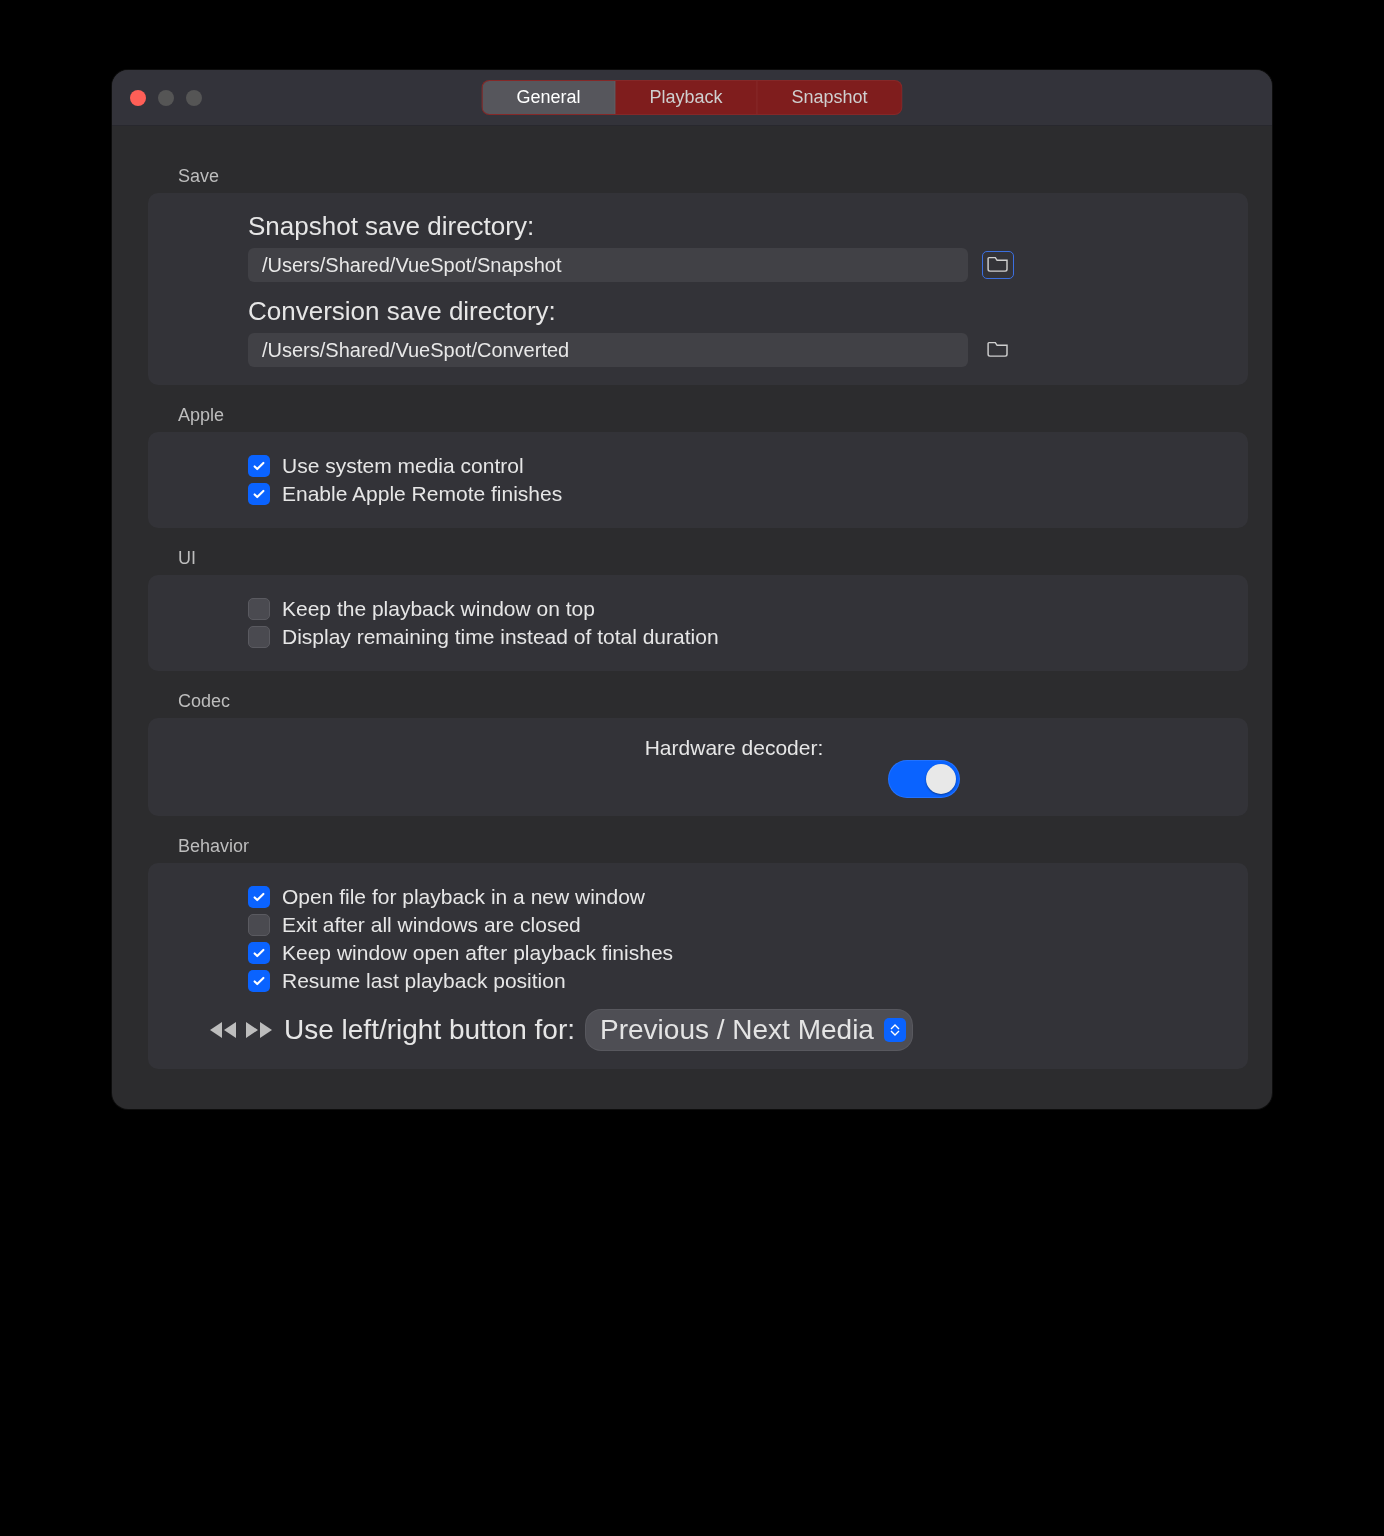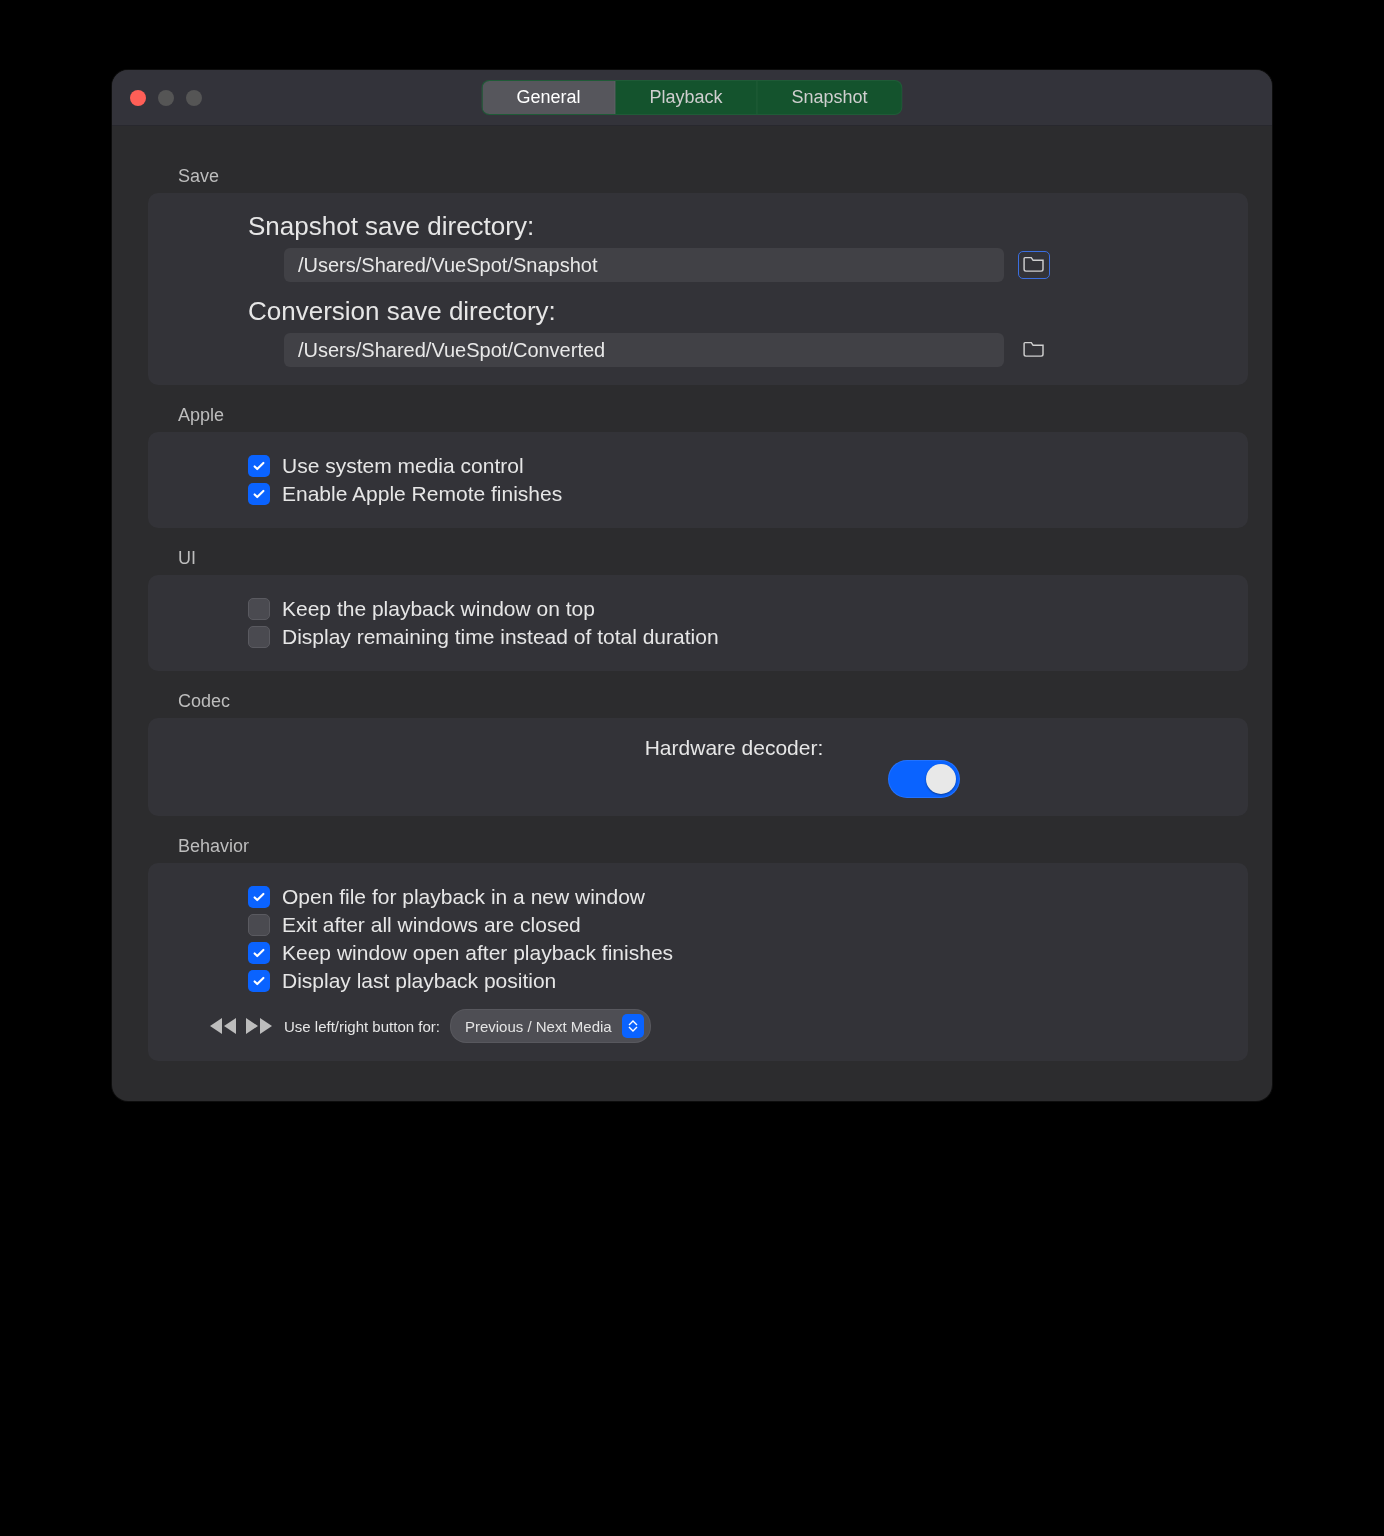--- a/index.html
+++ b/index.html
@@ -33,21 +33,21 @@
   }
   .traffic { display: flex; gap: 12px; }
   .dot { width: 16px; height: 16px; border-radius: 50%; }
   .dot.close { background: #ff5f57; }
   .dot.min   { background: #555; }
   .dot.max   { background: #555; }
   .segmented {
     position: absolute;
     left: 50%; transform: translateX(-50%);
     display: flex;
-    background: #14532d;
+    background: #7f1d1d;
     border-radius: 8px;
     overflow: hidden;
     border: 1px solid rgba(255,255,255,0.05);
     text-align: center;
   }
   .segmented .seg {
     padding: 6px 34px;
     color: #cfcfcf;
     cursor: default;
     border-right: 1px solid rgba(255,255,255,0.06);
@@ -83,21 +83,20 @@
   }
   .path-input {
     flex: 0 0 720px;
     height: 34px;
     background: #414146;
     border: none;
     border-radius: 6px;
     color: #e8e8e8;
     padding: 0 14px;
     font-size: 20px;
-    margin-left: 36px;
   }
   .folder-btn {
     width: 32px; height: 28px;
     border-radius: 5px;
     display: flex; align-items: center; justify-content: center;
     background: transparent;
     border: 1px solid transparent;
   }
   .folder-btn.highlight {
     border-color: #3b6fe0;
@@ -146,21 +145,21 @@
     background: #e8e8e8;
     border-radius: 50%;
     box-shadow: 0 1px 2px rgba(0,0,0,0.4);
   }
   .behavior-box { padding-left: 60px; }
   .lr-row {
     display: flex;
     align-items: center;
     gap: 10px;
     margin-top: 16px;
-    font-size: 15px;
+    font-size: 28px;
     color: #e6e6e6;
   }
   .arrows { display: flex; gap: 6px; color: #bdbdbd; }
   .arrows svg { width: 30px; height: 20px; }
   .popup {
     display: inline-flex;
     align-items: center;
     background: #4e4e54;
     border-radius: 16px;
     padding: 4px 6px 4px 14px;
@@ -287,21 +286,21 @@
               </svg>
           </span>
           <span>Keep window open after playback finishes</span>
         </div>
         <div class="check-row">
           <span class="checkbox checked">
             <svg viewBox="0 0 16 16">
                 <path d="M3 8.5l3 3 7-7" stroke="#fff" stroke-width="2.4" fill="none" stroke-linecap="round" stroke-linejoin="round"></path>
               </svg>
           </span>
-          <span>Display last playback position</span>
+          <span>Resume last playback position</span>
         </div>
       </div>
       <div class="lr-row">
         <div class="arrows">
           <svg viewBox="0 0 30 20">
               <path d="M14 2 L2 10 L14 18 Z M28 2 L16 10 L28 18 Z" fill="#bdbdbd"></path>
             </svg>
           <svg viewBox="0 0 30 20">
               <path d="M2 2 L14 10 L2 18 Z M16 2 L28 10 L16 18 Z" fill="#bdbdbd"></path>
             </svg>

